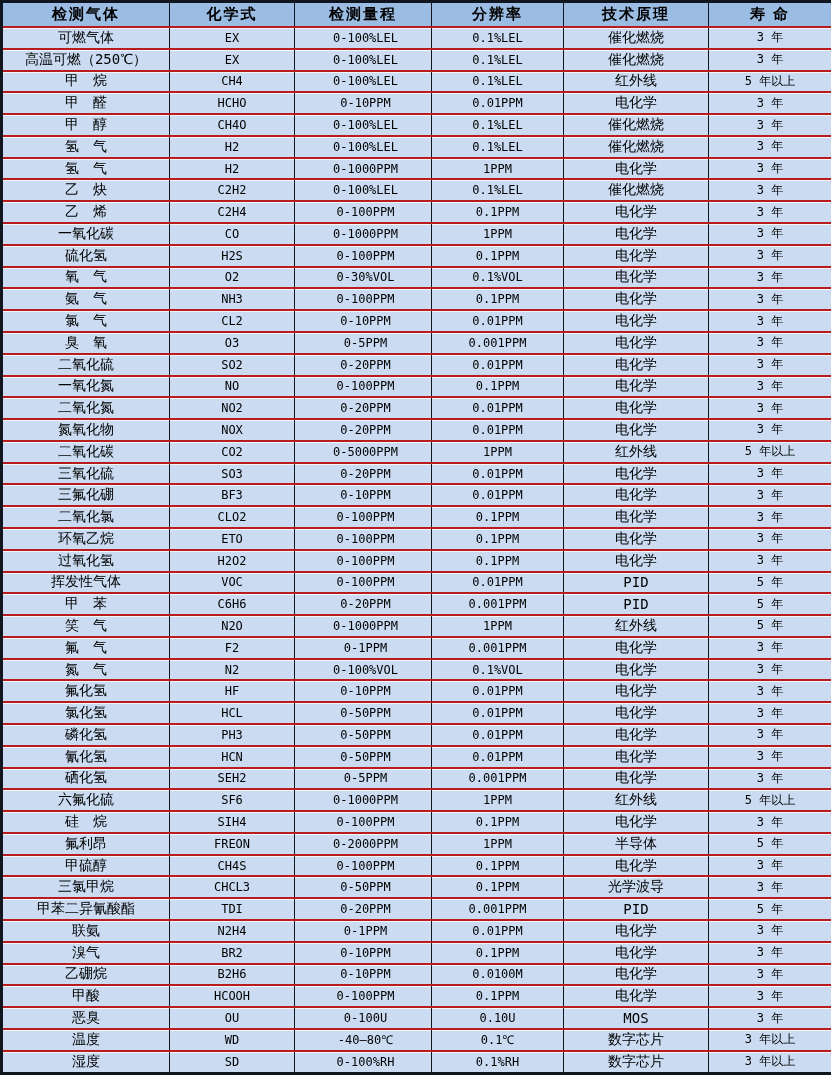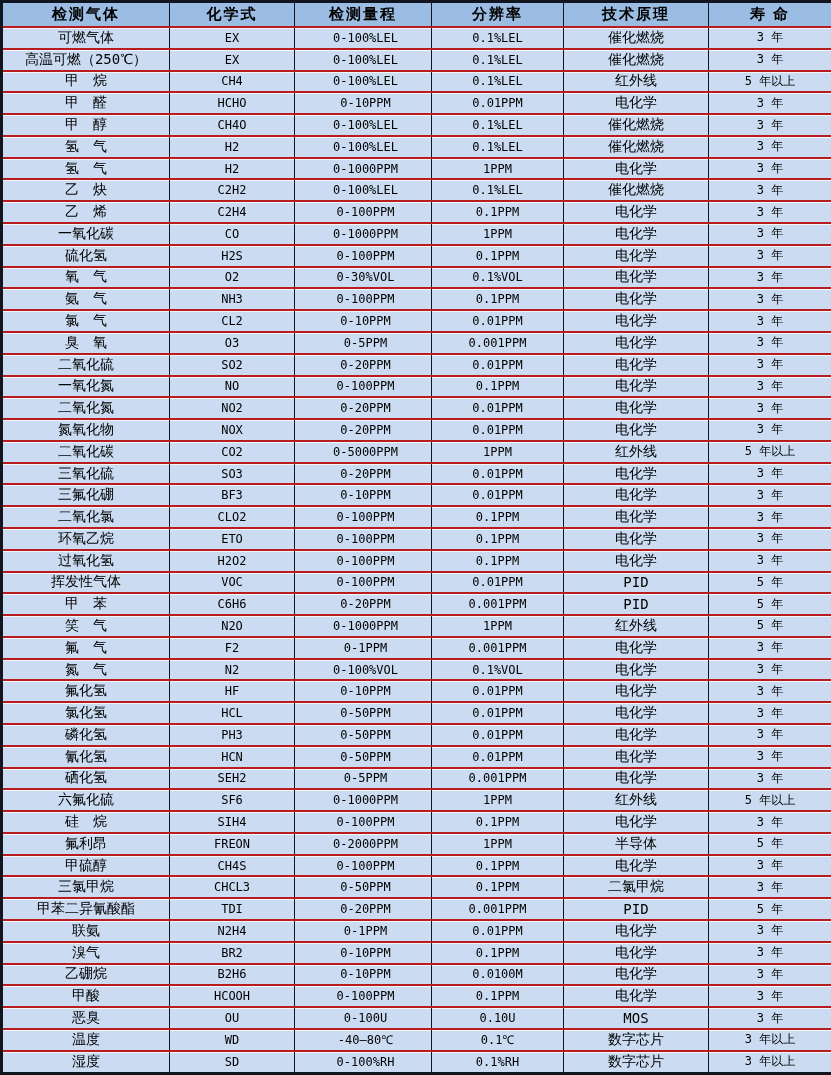--- a/index.html
+++ b/index.html
@@ -390,21 +390,21 @@
     <td>0-100PPM</td>
     <td>0.1PPM</td>
     <td>电化学</td>
     <td>3 年</td>
   </tr>
       <tr>
     <td>三氯甲烷</td>
     <td>CHCL3</td>
     <td>0-50PPM</td>
     <td>0.1PPM</td>
-    <td>二氯甲烷</td>
+    <td>光学波导</td>
     <td>3 年</td>
   </tr>
       <tr>
     <td>甲苯二异氰酸酯</td>
     <td>TDI</td>
     <td>0-20PPM</td>
     <td>0.001PPM</td>
     <td>PID</td>
     <td>5 年</td>
   </tr>

